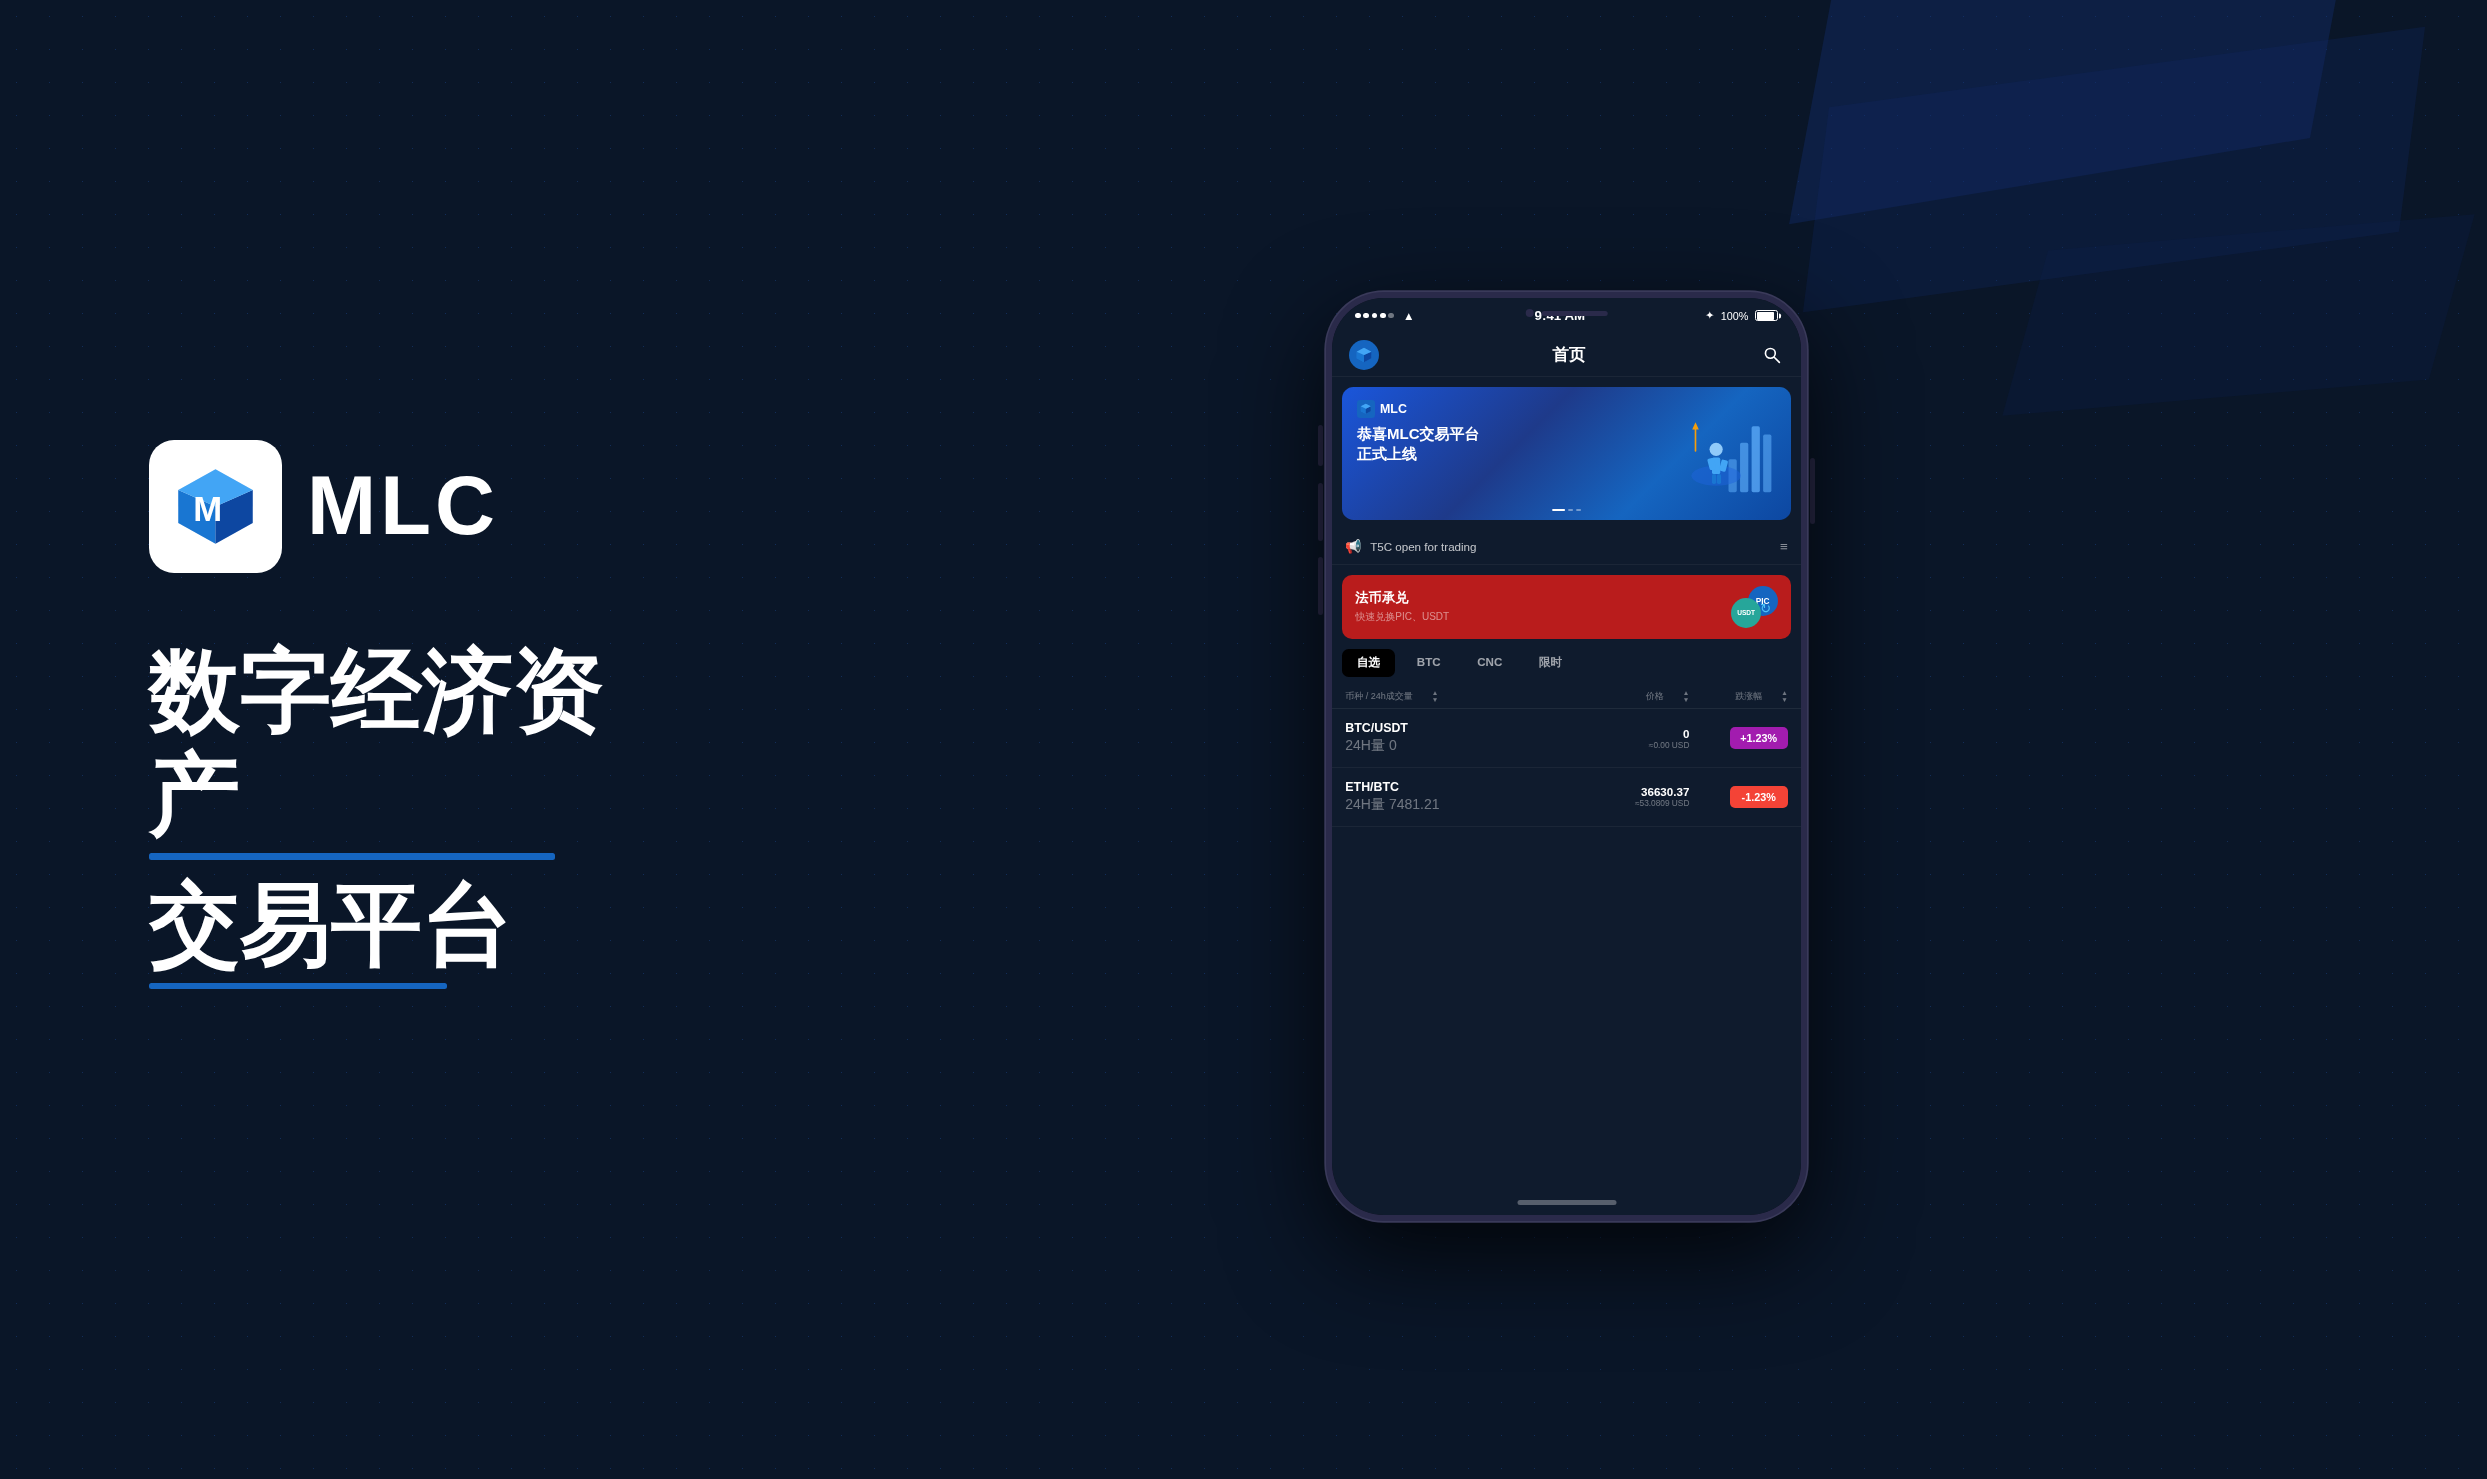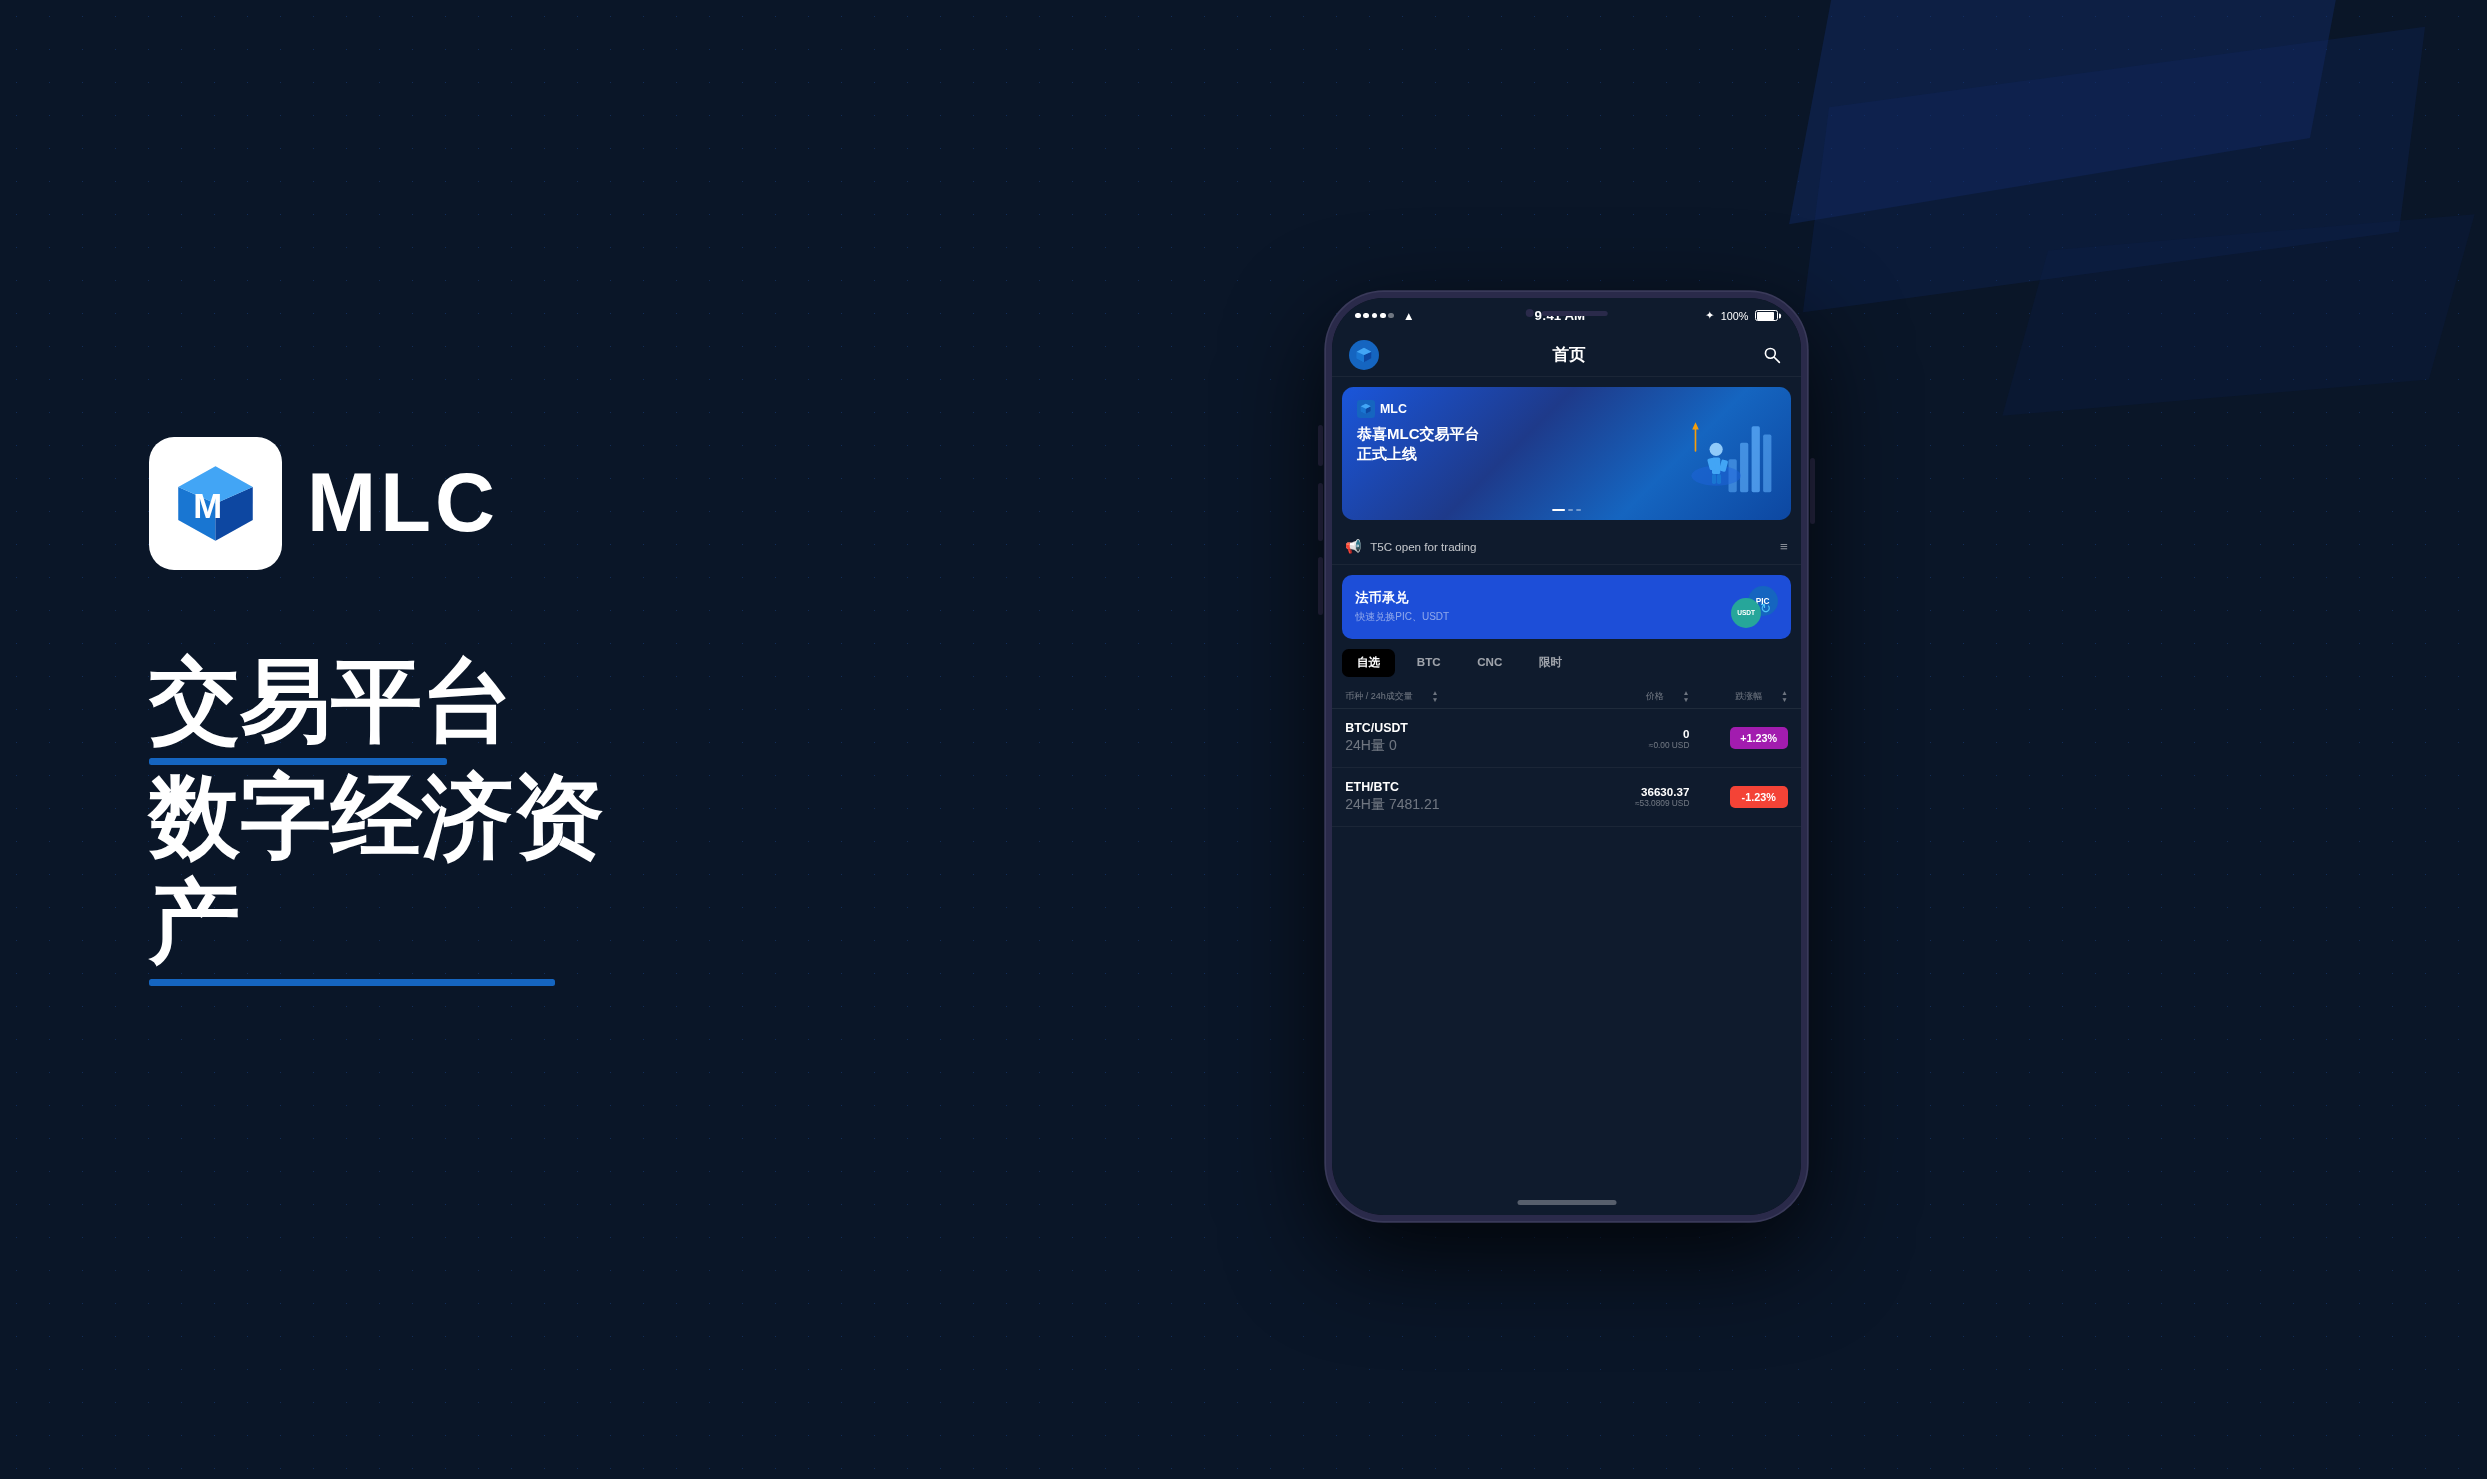--- a/index.html
+++ b/index.html
@@ -347,21 +347,21 @@
     }
 
     .menu-lines {
       color: rgba(255,255,255,0.5);
       font-size: 13.3px;
     }
 
     
     .fabi-section {
       margin: 10px;
-      background: #1d4ed8;
+      background: #b91c1c;
       border-radius: 10px;
       padding: 11.6px 13.3px;
       display: flex;
       align-items: center;
       justify-content: space-between;
     }
 
     .fabi-left {}
 
     .fabi-title {
@@ -669,27 +669,27 @@
 
         <polygon points="55,10 100,35 55,55 10,35" fill="#42a5f5"></polygon>
 
         <text x="28" y="72" font-size="42" font-weight="900" fill="white" font-family="Arial">M</text>
       </svg>
     </div>
     <span class="logo-text">MLC</span>
   </div>
 
   <div class="title-section">
+    <div style="margin-bottom: 6.6px;">
+      <span class="title-text-line">数字经济资产</span>
+      <div class="title-underline-bar" style="width: 406px; margin-top: 5px;"></div>
+    </div>
     <div style="margin-top: 13.3px;">
       <span class="title-text-line">交易平台</span>
       <div class="title-underline-bar" style="width: 298px; margin-top: 5px;"></div>
-    </div>
-    <div style="margin-bottom: 6.6px;">
-      <span class="title-text-line">数字经济资产</span>
-      <div class="title-underline-bar" style="width: 406px; margin-top: 5px;"></div>
     </div>
   </div>
 
 
 </div>
 
 <div class="right-panel">
 
   <div class="phone-wrap">
 

